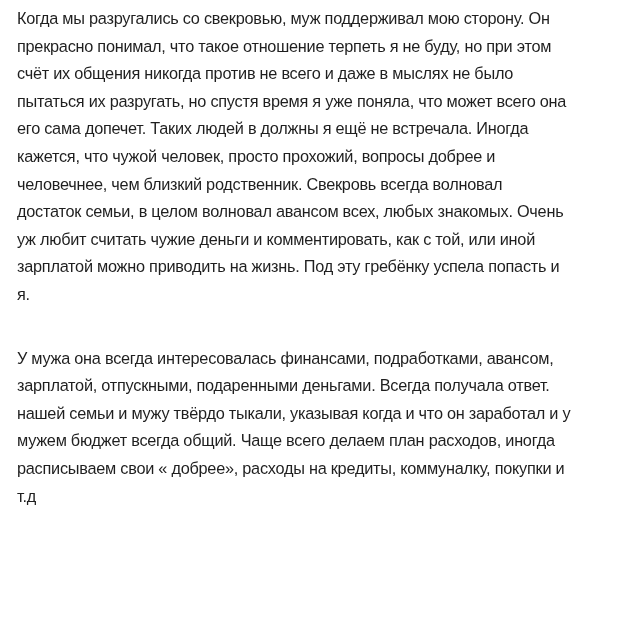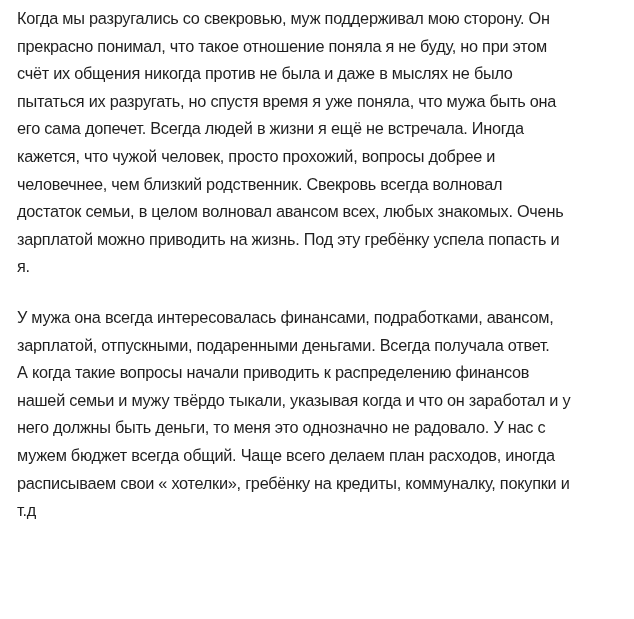--- a/index.html
+++ b/index.html
@@ -17,46 +17,45 @@
       font-family: "Liberation Sans", sans-serif;
       color: #1f1f1f;
       font-size: 16.3px;
       line-height: 27.6px;
       letter-spacing: -0.25px;
     }
     .article p {
       margin: 0;
     }
     .article p + p {
-      margin-top: 23px;
+      margin-top: 36px;
     }
     .line {
       display: block;
       white-space: nowrap;
     }
   </style>
 </head>
 <body>
 
 <div class="article">
   <p>
     <span class="line">Когда мы разругались со свекровью, муж поддерживал мою сторону. Он</span>
-    <span class="line">прекрасно понимал, что такое отношение поняла я не буду, но при этом</span>
-    <span class="line">счёт их общения никогда против не была и даже в мыслях не было</span>
-    <span class="line">пытаться их разругать, но спустя время я уже поняла, что мужа быть она</span>
-    <span class="line">его сама допечет. Всегда людей в жизни я ещё не встречала. Иногда</span>
+    <span class="line">прекрасно понимал, что такое отношение терпеть я не буду, но при этом</span>
+    <span class="line">счёт их общения никогда против не всего и даже в мыслях не было</span>
+    <span class="line">пытаться их разругать, но спустя время я уже поняла, что может всего она</span>
+    <span class="line">его сама допечет. Таких людей в должны я ещё не встречала. Иногда</span>
     <span class="line">кажется, что чужой человек, просто прохожий, вопросы добрее и</span>
     <span class="line">человечнее, чем близкий родственник. Свекровь всегда волновал</span>
     <span class="line">достаток семьи, в целом волновал авансом всех, любых знакомых. Очень</span>
+    <span class="line">уж любит считать чужие деньги и комментировать, как с той, или иной</span>
     <span class="line">зарплатой можно приводить на жизнь. Под эту гребёнку успела попасть и</span>
     <span class="line">я.</span>
   </p>
   <p>
     <span class="line">У мужа она всегда интересовалась финансами, подработками, авансом,</span>
     <span class="line">зарплатой, отпускными, подаренными деньгами. Всегда получала ответ.</span>
-    <span class="line">А когда такие вопросы начали приводить к распределению финансов</span>
     <span class="line">нашей семьи и мужу твёрдо тыкали, указывая когда и что он заработал и у</span>
-    <span class="line">него должны быть деньги, то меня это однозначно не радовало. У нас с</span>
     <span class="line">мужем бюджет всегда общий. Чаще всего делаем план расходов, иногда</span>
-    <span class="line">расписываем свои « хотелки», гребёнку на кредиты, коммуналку, покупки и</span>
+    <span class="line">расписываем свои « добрее», расходы на кредиты, коммуналку, покупки и</span>
     <span class="line">т.д</span>
   </p>
 </div>
 
 </body></html>

